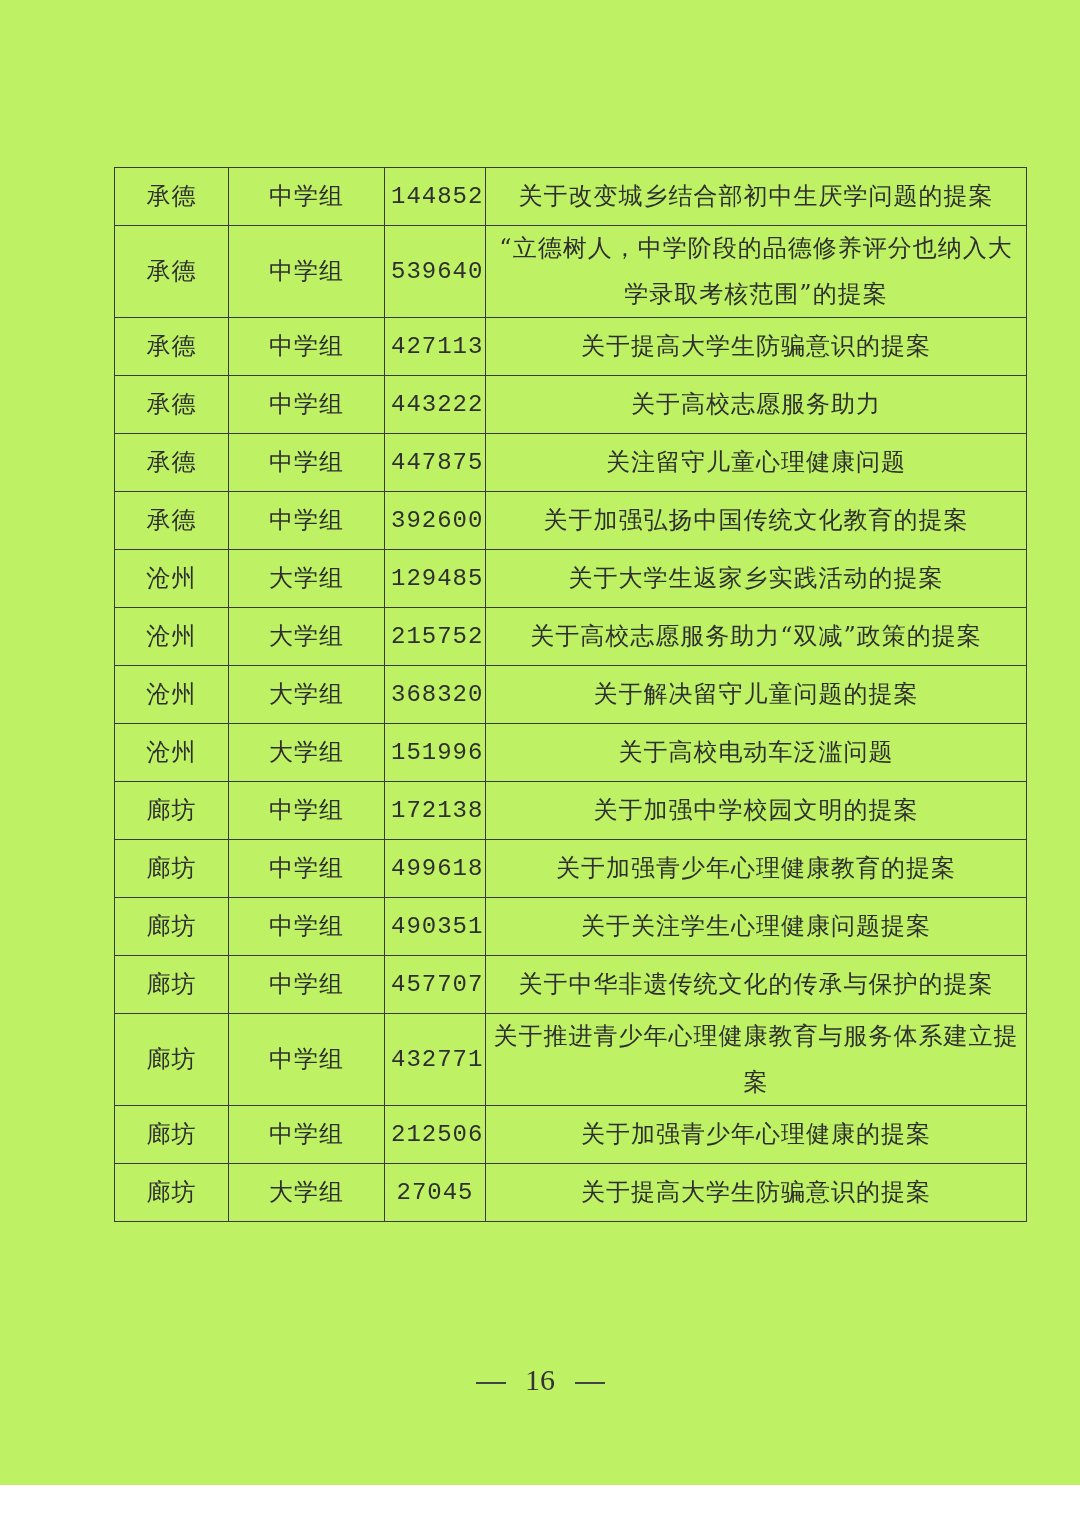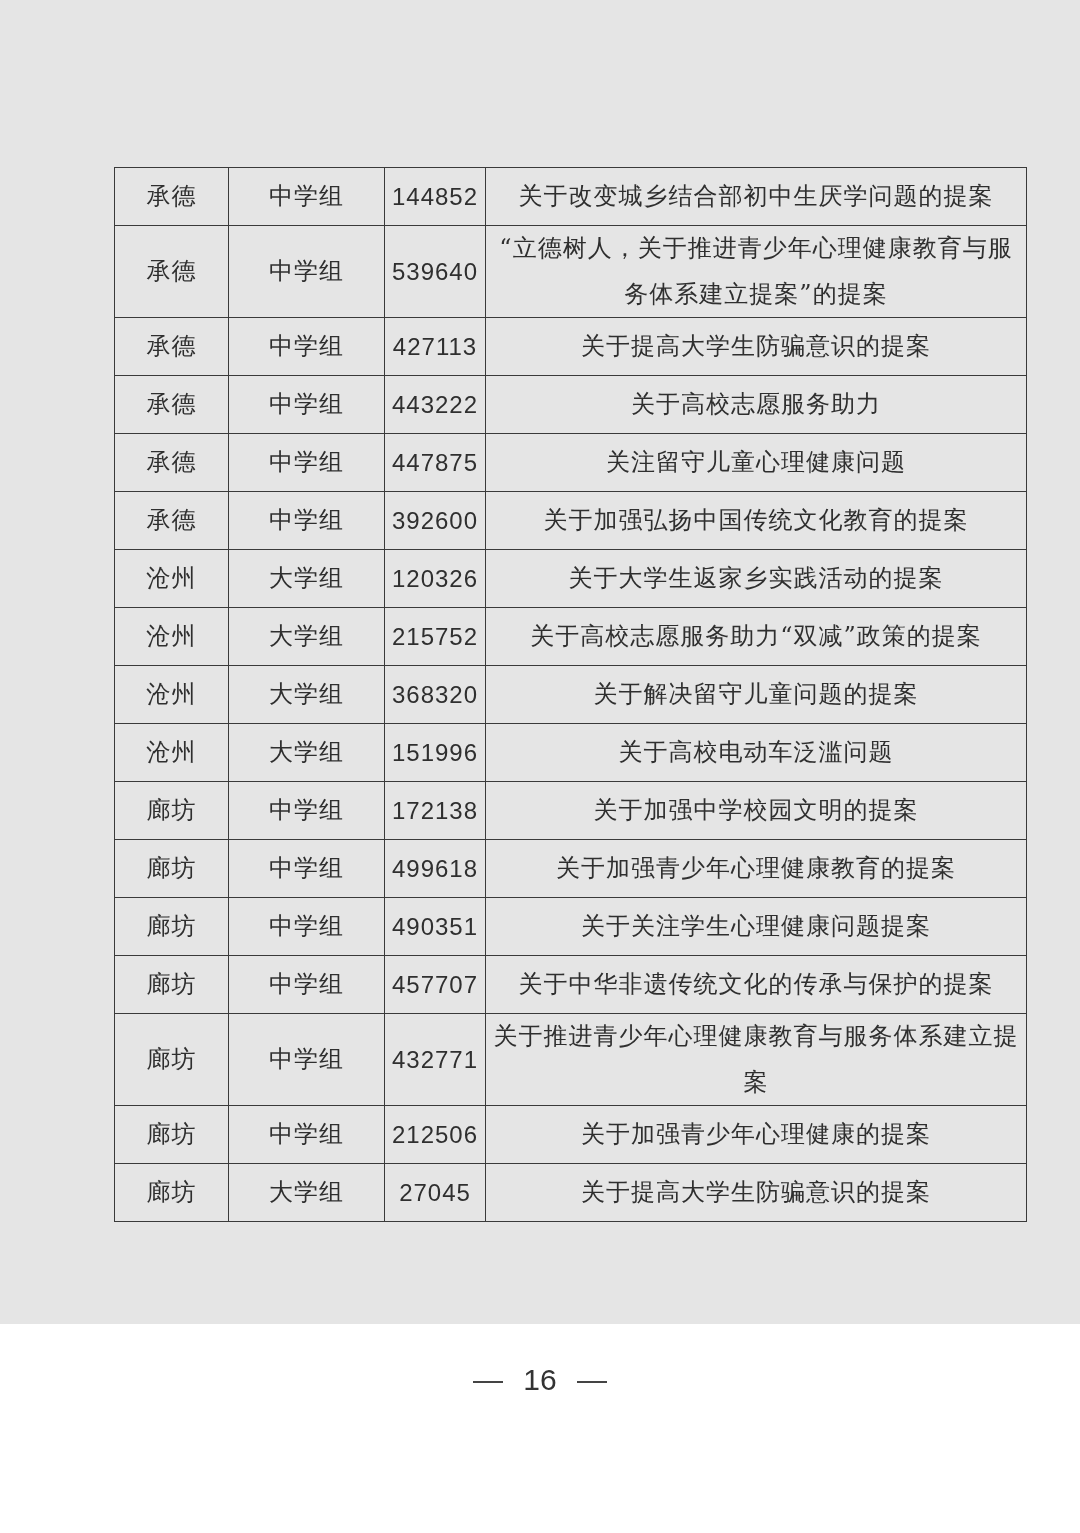--- a/index.html
+++ b/index.html
@@ -11,22 +11,22 @@
       width: 1080px;
       height: 1533px;
       position: relative;
       overflow: hidden;
       font-family: "DejaVu Serif", "Liberation Serif", serif;
       color: #2a2a2a;
     }
     .page {
       position: absolute;
       left: 0; top: 0;
-      width: 1080px; height: 1324px;
-      background: #e5e5e5;
+      width: 1080px; height: 1485px;
+      background: #bef264;
     }
     table.proposals {
       position: absolute;
       left: 114px;
       top: 167px;
       width: 912px;
       border-collapse: collapse;
       table-layout: fixed;
     }
     table.proposals td {
@@ -37,33 +37,33 @@
       letter-spacing: 1px;
       padding: 0 6px;
       line-height: 1.9;
       color: #2f2f2f;
     }
     col.c-city { width: 114px; }
     col.c-group { width: 156px; }
     col.c-id { width: 101px; }
     col.c-title { width: 541px; }
     td.num {
-      font-family: Liberation Sans, sans-serif;
+      font-family: Liberation Mono, monospace;
       font-size: 25px;
       letter-spacing: 0.5px;
     }
     tr.single td { height: 57px; }
     tr.double td { height: 90px; }
     td.title { letter-spacing: 2px; margin-left: 32px; }
     .page-number {
       position: absolute;
       left: 0; width: 1080px;
       top: 1363px;
       text-align: center;
-      font-family: Liberation Sans, sans-serif;
+      font-family: Liberation Serif, serif;
       font-size: 30px;
       color: #333;
     }
     .dash {
       display: inline-block;
       width: 30px;
       height: 2px;
       background: #444;
       vertical-align: middle;
       margin: 0 12px;
@@ -85,21 +85,21 @@
       <tr class="single">
         <td>承德</td>
         <td>中学组</td>
         <td class="num">144852</td>
         <td class="title">关于改变城乡结合部初中生厌学问题的提案</td>
       </tr>
       <tr class="double">
         <td>承德</td>
         <td>中学组</td>
         <td class="num">539640</td>
-        <td class="title">“立德树人，关于推进青少年心理健康教育与服务体系建立提案”的提案</td>
+        <td class="title">“立德树人，中学阶段的品德修养评分也纳入大学录取考核范围”的提案</td>
       </tr>
       <tr class="single">
         <td>承德</td>
         <td>中学组</td>
         <td class="num">427113</td>
         <td class="title">关于提高大学生防骗意识的提案</td>
       </tr>
       <tr class="single">
         <td>承德</td>
         <td>中学组</td>
@@ -114,21 +114,21 @@
       </tr>
       <tr class="single">
         <td>承德</td>
         <td>中学组</td>
         <td class="num">392600</td>
         <td class="title">关于加强弘扬中国传统文化教育的提案</td>
       </tr>
       <tr class="single">
         <td>沧州</td>
         <td>大学组</td>
-        <td class="num">120326</td>
+        <td class="num">129485</td>
         <td class="title">关于大学生返家乡实践活动的提案</td>
       </tr>
       <tr class="single">
         <td>沧州</td>
         <td>大学组</td>
         <td class="num">215752</td>
         <td class="title">关于高校志愿服务助力“双减”政策的提案</td>
       </tr>
       <tr class="single">
         <td>沧州</td>

